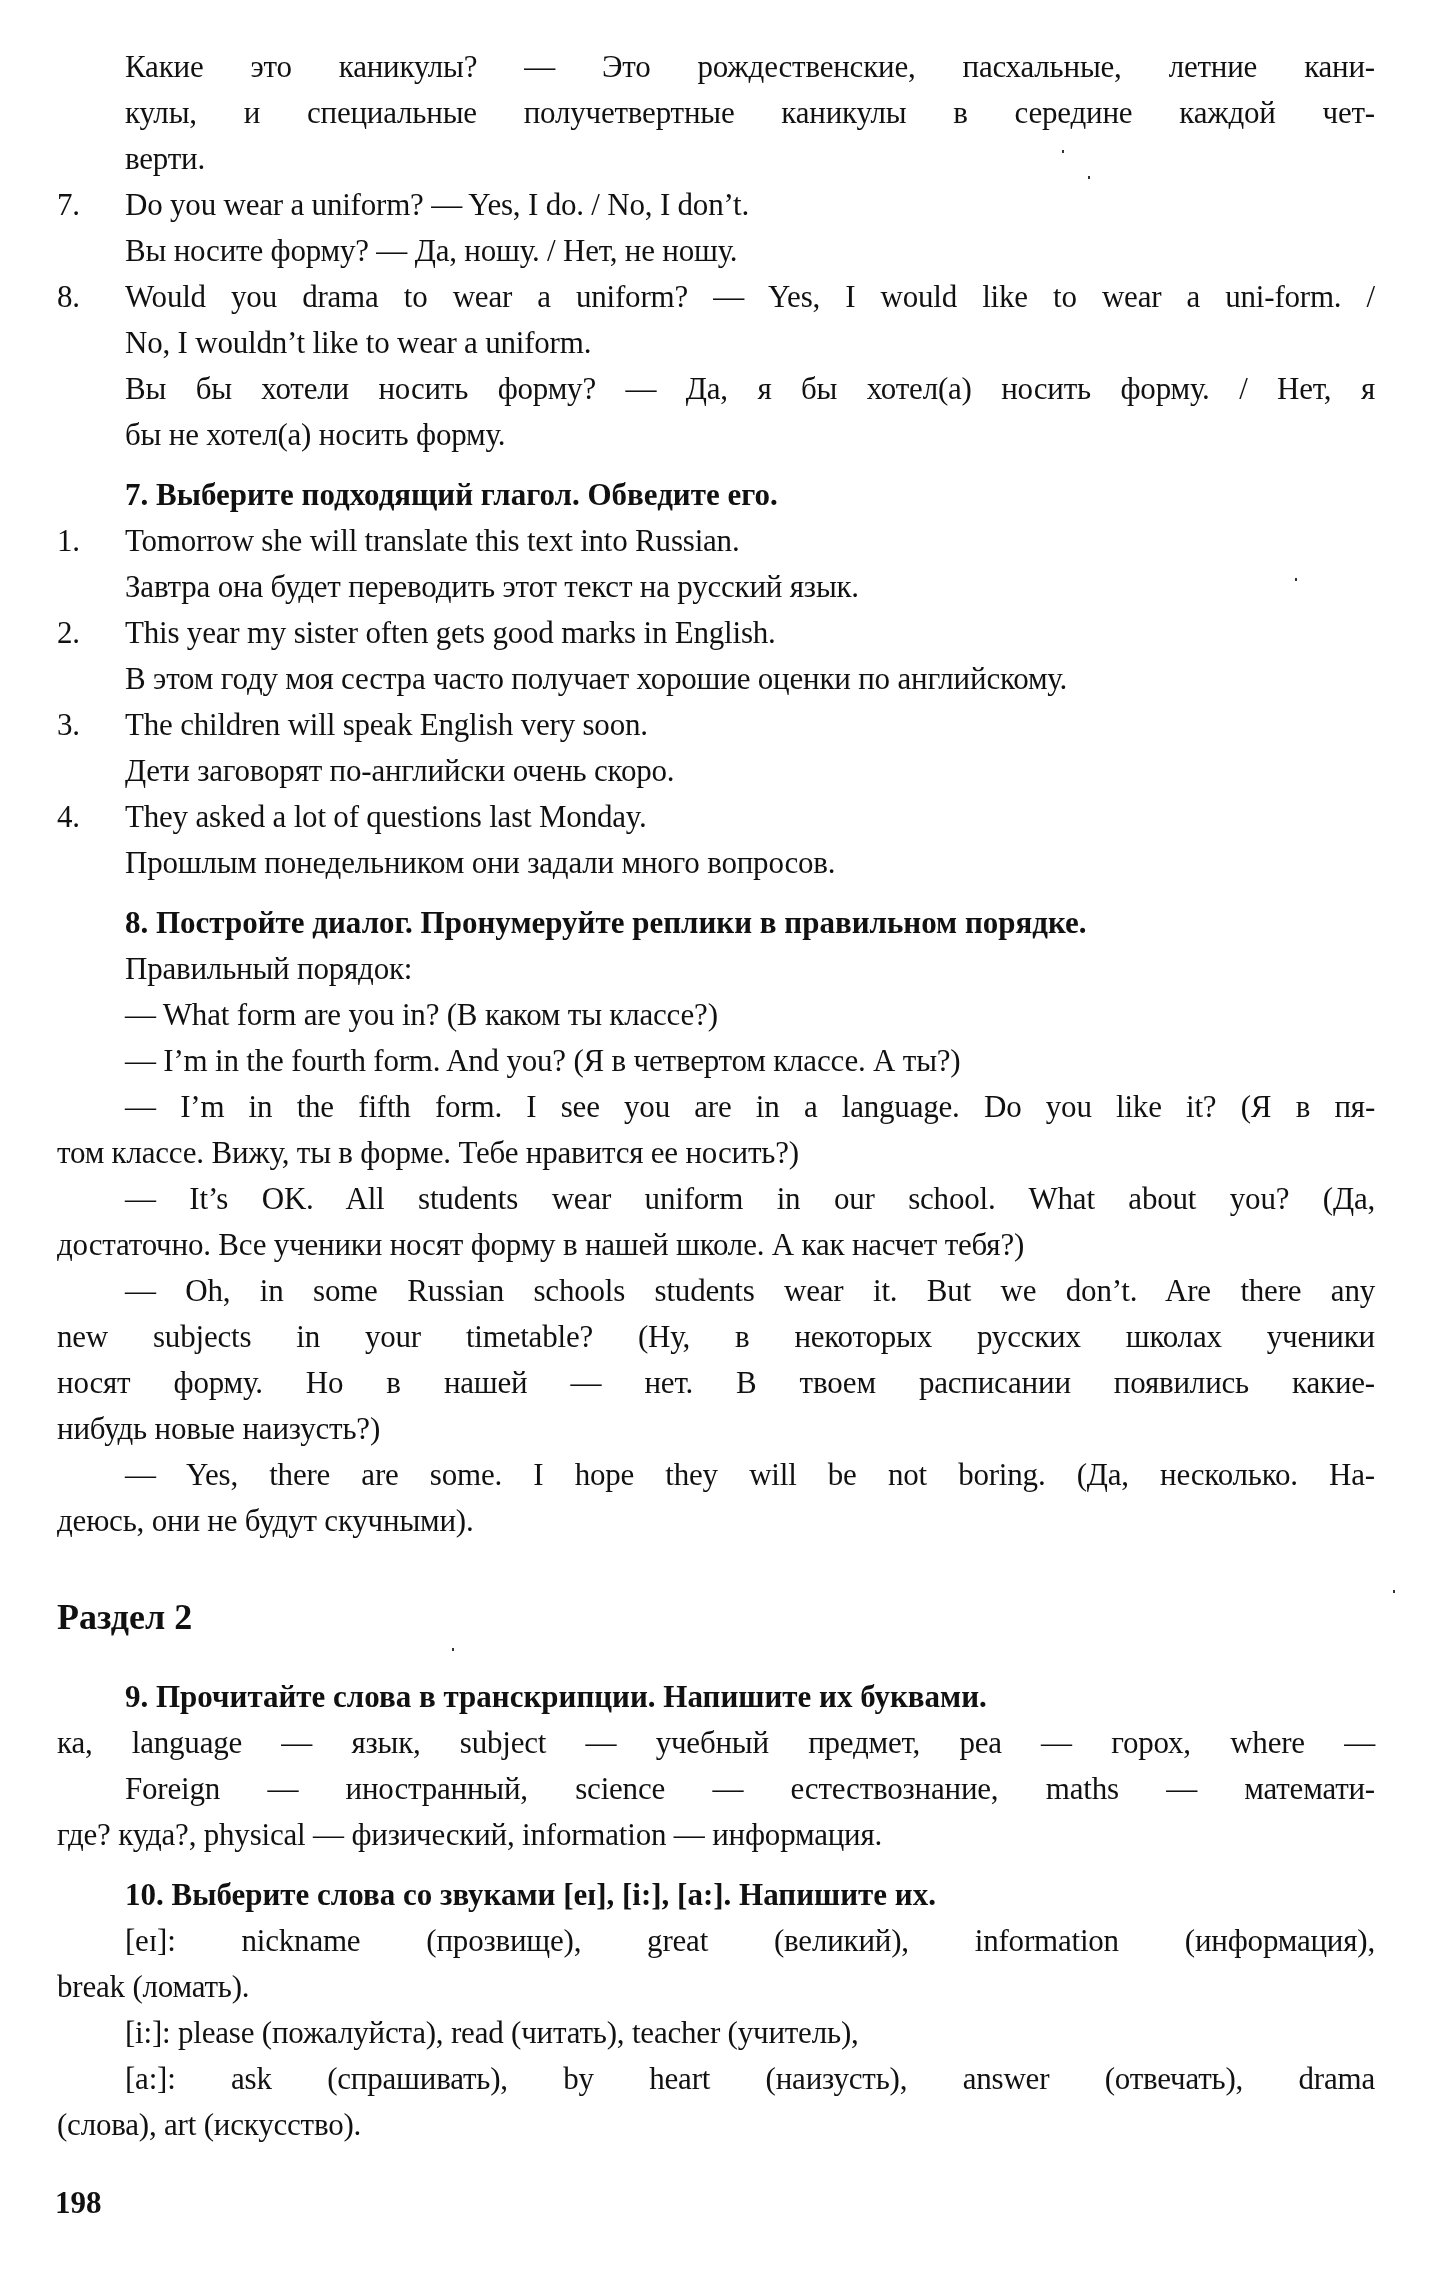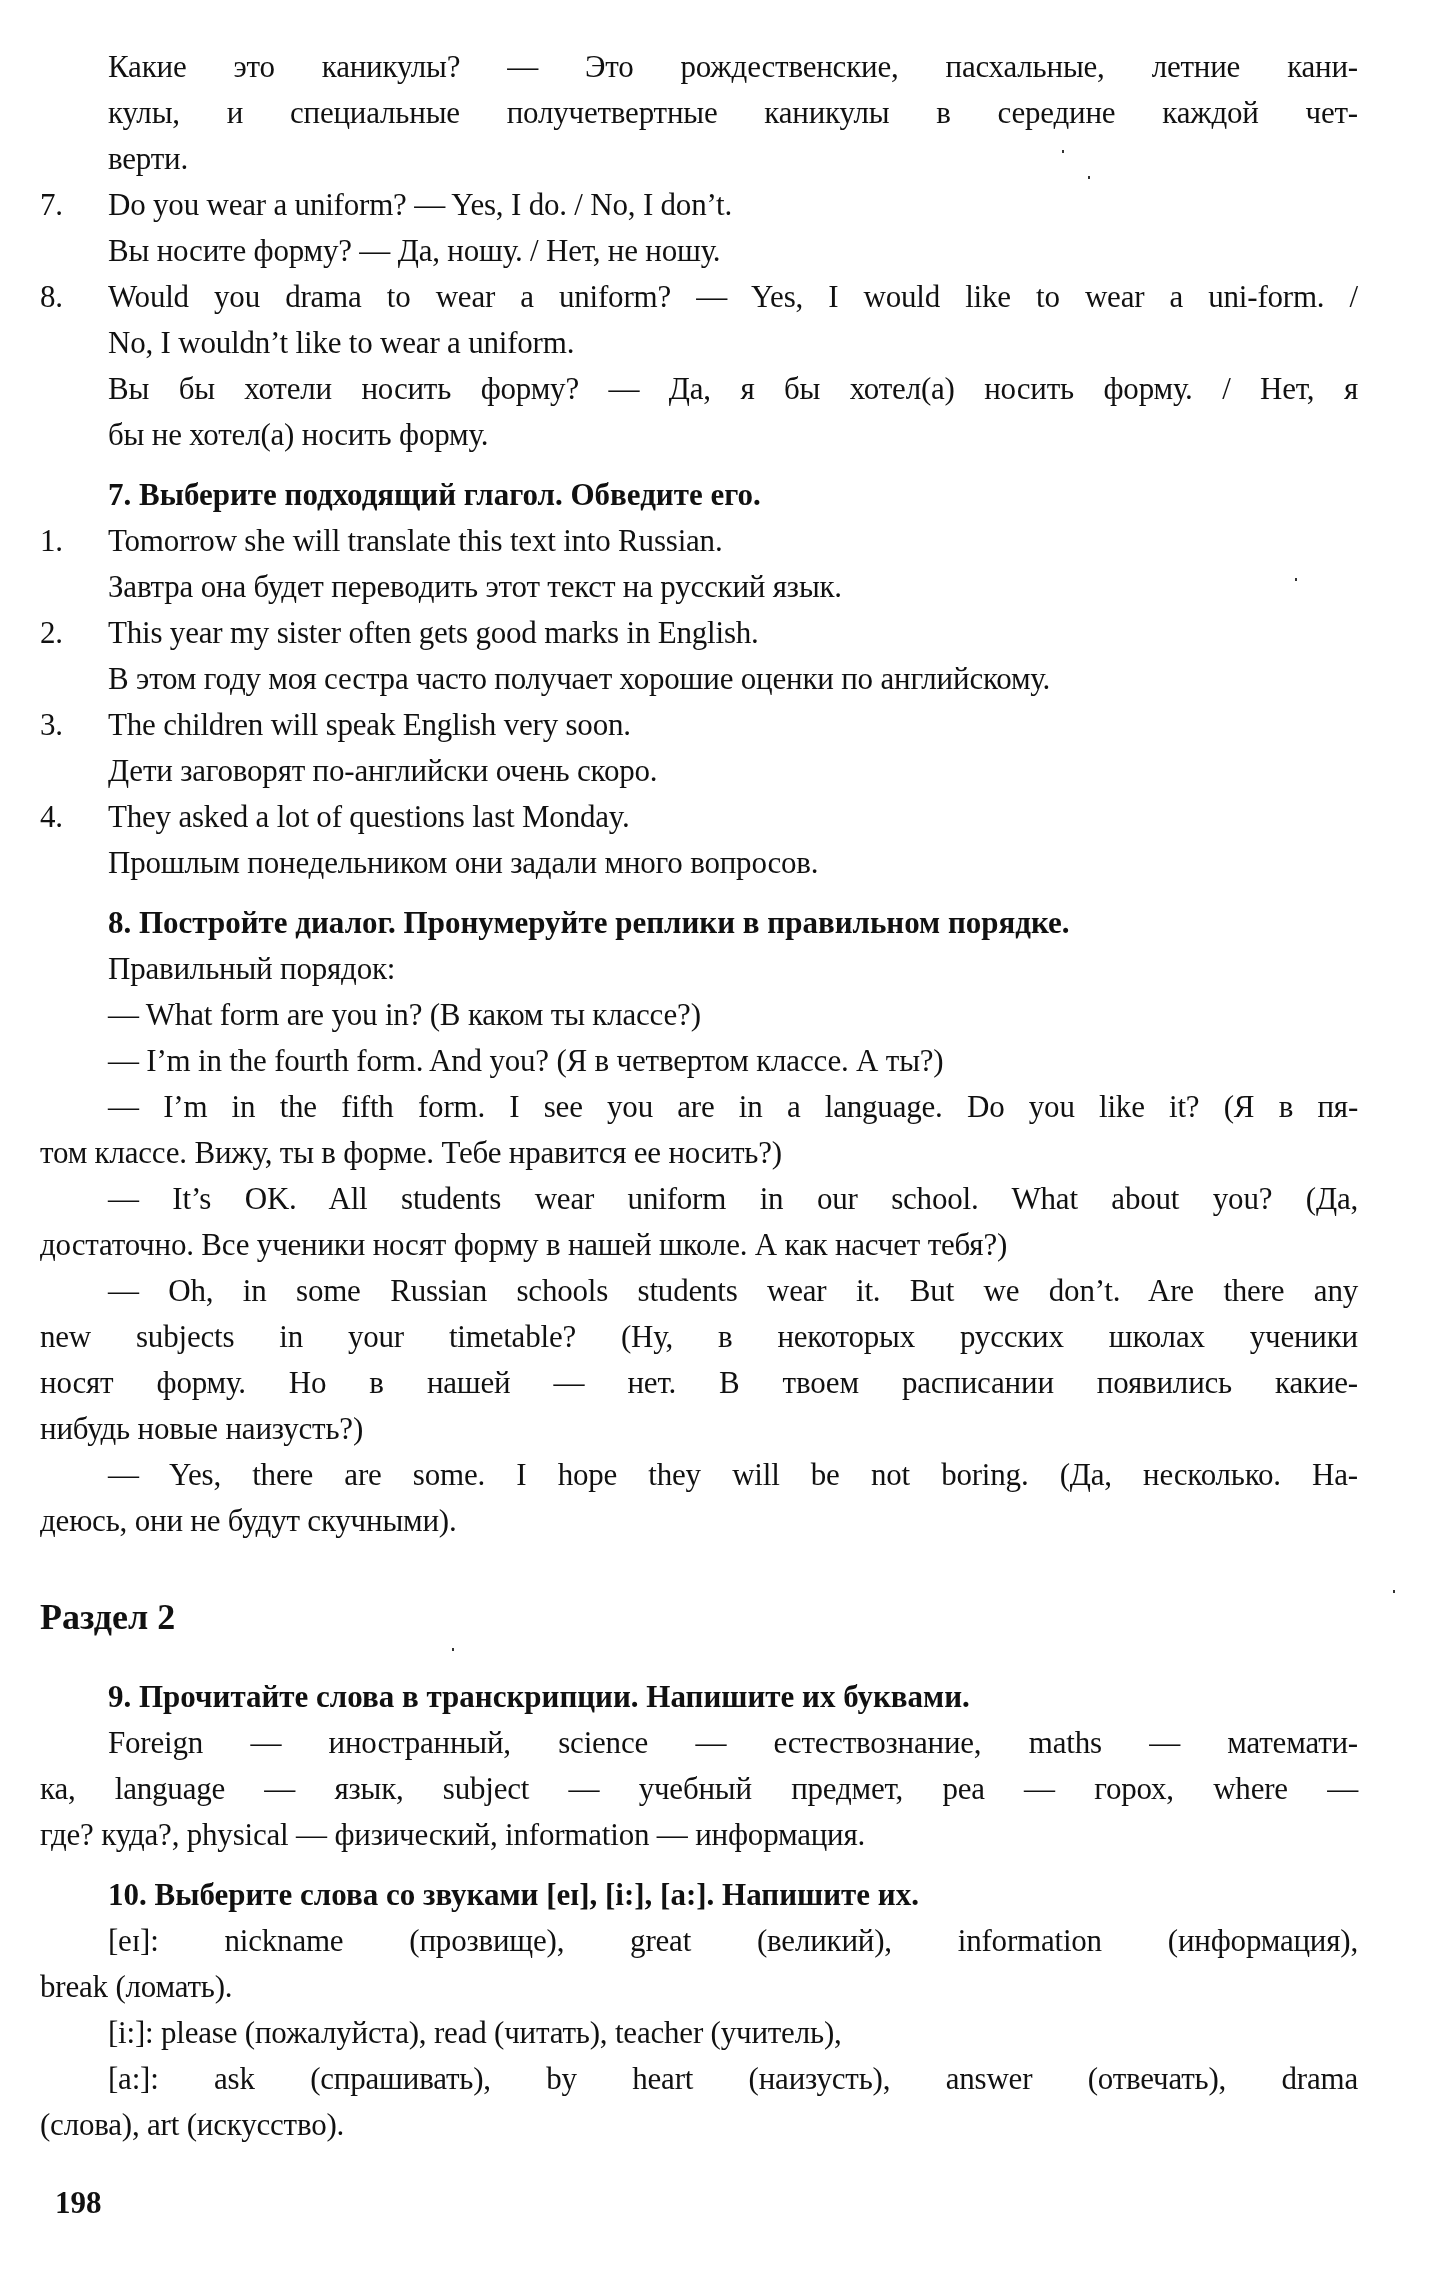--- a/index.html
+++ b/index.html
@@ -1,21 +1,21 @@
 <!DOCTYPE html>
 <html><head>
   <meta charset="utf-8">
   <style>
     html, body { margin: 0; padding: 0; background: #ffffff; }
     body {
       width: 1429px; height: 2271px; position: relative; overflow: hidden;
       font-family: "Liberation Serif", "DejaVu Serif", serif;
       color: #111111;
     }
-    .page { position: absolute; left: 40px; top: 44px; width: 1318px; }
+    .page { position: absolute; left: 57px; top: 44px; width: 1318px; }
     .line {
       font-size: 31px; line-height: 46px; white-space: nowrap;
       letter-spacing: -0.2px;
     }
     .just { text-align: justify; text-align-last: justify; white-space: normal; }
     .ind { padding-left: 68px; }
     .num { display: inline-block; width: 68px; }
     .item { display: flex; }
     .item .body { flex: 1; }
     .heading { font-weight: bold; font-size: 31px; line-height: 46px; padding-left: 68px; margin-top: 14px; }
@@ -97,22 +97,22 @@
       <div class="line just">носят форму. Но в нашей — нет. В твоем расписании появились какие-</div>
       <div class="line">нибудь новые наизусть?)</div>
       <div class="line ind just">— Yes, there are some. I hope they will be not boring. (Да, несколько. На-</div>
       <div class="line">деюсь, они не будут скучными).</div>
     </div>
 
   <div class="section-title">Раздел 2</div>
 
   <div class="heading" style="margin-top:0">9. Прочитайте слова в транскрипции. Напишите их буквами.</div>
   <div id="ex9-lines">
+      <div class="line just">ка, language — язык, subject — учебный предмет, pea — горох, where —</div>
       <div class="line ind just">Foreign — иностранный, science — естествознание, maths — математи-</div>
-      <div class="line just">ка, language — язык, subject — учебный предмет, pea — горох, where —</div>
       <div class="line">где? куда?, physical — физический, information — информация.</div>
     </div>
 
   <div class="heading">10. Выберите слова со звуками [eɪ], [i:], [a:]. Напишите их.</div>
   <div id="ex10-lines">
       <div class="line ind just">[eɪ]: nickname (прозвище), great (великий), information (информация),</div>
       <div class="line">break (ломать).</div>
       <div class="line ind">[i:]: please (пожалуйста), read (читать), teacher (учитель),</div>
       <div class="line ind just">[a:]: ask (спрашивать), by heart (наизусть), answer (отвечать), drama</div>
       <div class="line">(слова), art (искусство).</div>

